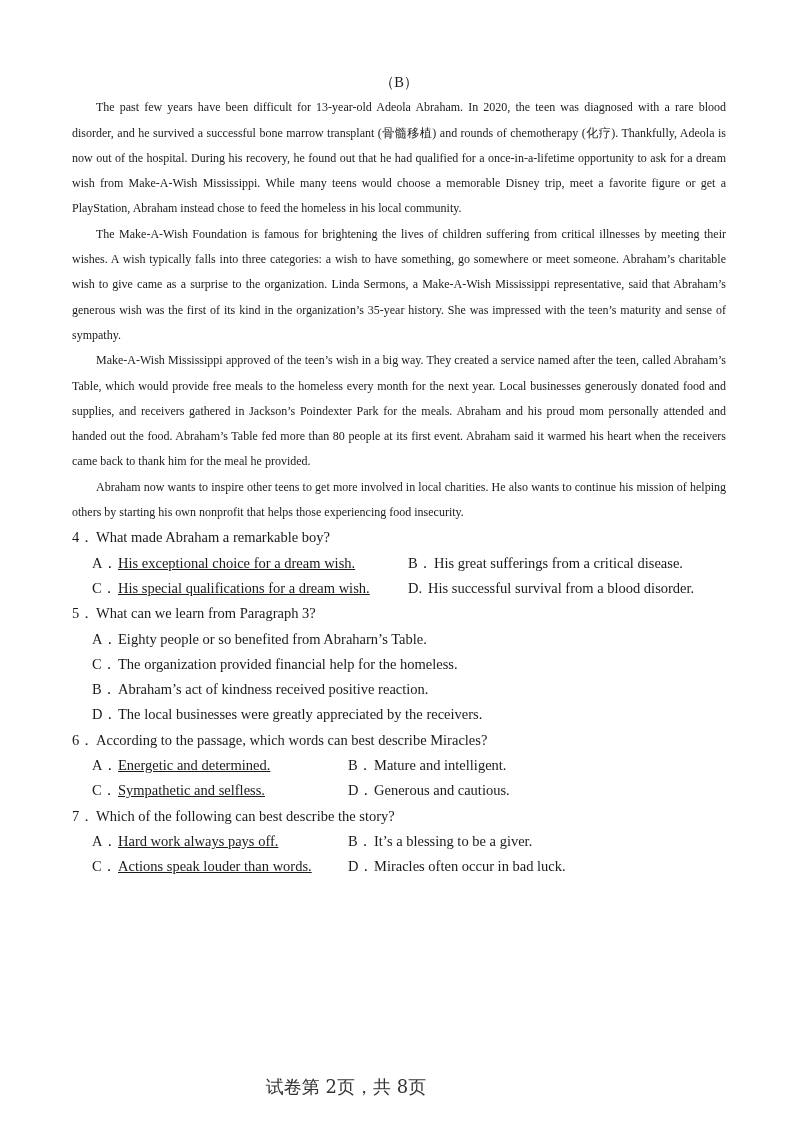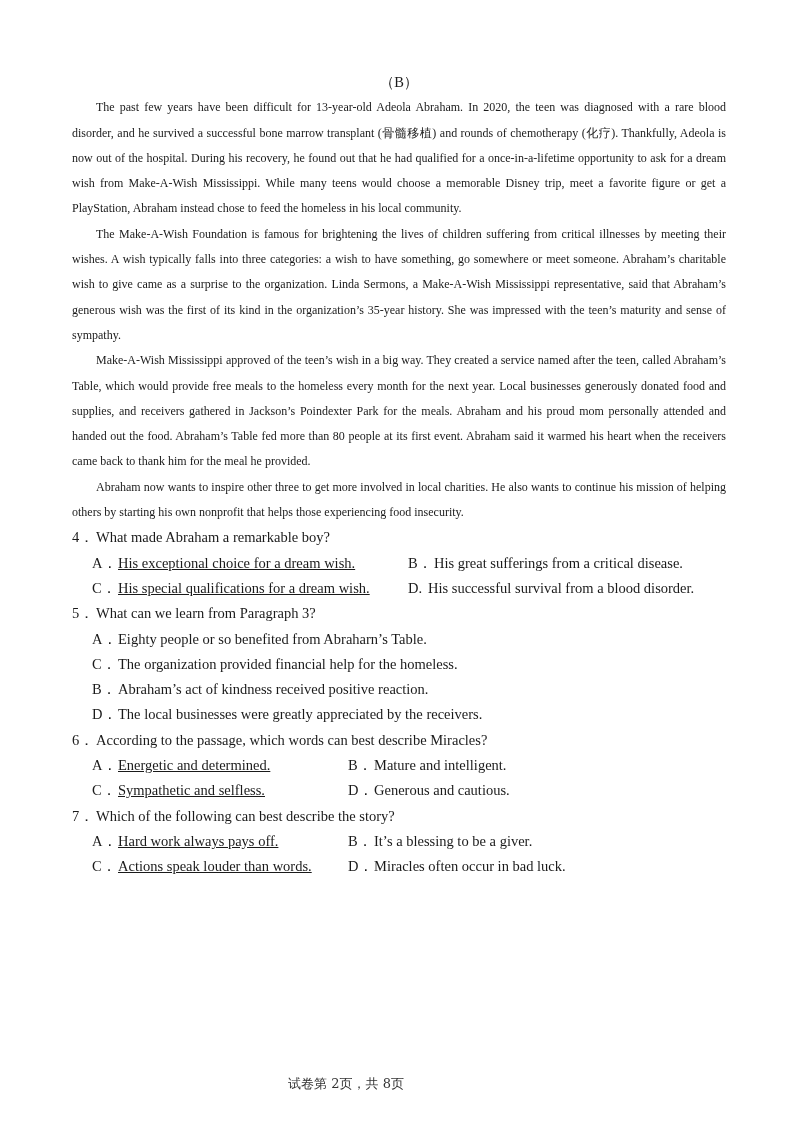--- a/index.html
+++ b/index.html
@@ -17,33 +17,33 @@
   .q { font-size:14.5px; line-height:25.3px; margin:0; }
   .q .num { display:inline-block; width:24px; }
   .opt-row { font-size:14.5px; line-height:25.3px; padding-left:20px; white-space:nowrap; }
   .opt { display:inline-block; }
   .opt-row.two .opt:first-child { width:316px;text-decoration:underline; }
   .opt-row.two.wide .opt:first-child { width:256px; }
   .opt-row.two.wide2 .opt:first-child { width:256px; }
   .letter { display:inline-block; width:26px; }
   .footer {
     position:absolute; top:1075px; left:0; width:692px; text-align:center;
-    font-size:13px; font-family:"DejaVu Serif", "Liberation Serif", serif; color:#333;
+    font-size:18px; font-family:"DejaVu Serif", "Liberation Serif", serif; color:#333;
   }
 </style>
 </head>
 <body>
 
 <div class="page">
   <div class="section-label">（B）</div>
 
   <p class="para">The past few years have been difficult for 13-year-old Adeola Abraham. In 2020, the teen was diagnosed with a rare blood disorder, and he survived a successful bone marrow transplant (骨髓移植) and rounds of chemotherapy (化疗). Thankfully, Adeola is now out of the hospital. During his recovery, he found out that he had qualified for a once-in-a-lifetime opportunity to ask for a dream wish from Make-A-Wish Mississippi. While many teens would choose a memorable Disney trip, meet a favorite figure or get a PlayStation, Abraham instead chose to feed the homeless in his local community.</p>
   <p class="para">The Make-A-Wish Foundation is famous for brightening the lives of children suffering from critical illnesses by meeting their wishes. A wish typically falls into three categories: a wish to have something, go somewhere or meet someone. Abraham’s charitable wish to give came as a surprise to the organization. Linda Sermons, a Make-A-Wish Mississippi representative, said that Abraham’s generous wish was the first of its kind in the organization’s 35-year history. She was impressed with the teen’s maturity and sense of sympathy.</p>
   <p class="para">Make-A-Wish Mississippi approved of the teen’s wish in a big way. They created a service named after the teen, called Abraham’s Table, which would provide free meals to the homeless every month for the next year. Local businesses generously donated food and supplies, and receivers gathered in Jackson’s Poindexter Park for the meals. Abraham and his proud mom personally attended and handed out the food. Abraham’s Table fed more than 80 people at its first event. Abraham said it warmed his heart when the receivers came back to thank him for the meal he provided.</p>
-  <p class="para">Abraham now wants to inspire other three to get more involved in local charities. He also wants to continue his mission of helping others by starting his own nonprofit that helps those experiencing food insecurity.</p>
+  <p class="para">Abraham now wants to inspire other teens to get more involved in local charities. He also wants to continue his mission of helping others by starting his own nonprofit that helps those experiencing food insecurity.</p>
 
   <div>
     <p class="q"><span class="num">4．</span><span>What made Abraham a remarkable boy?</span></p>
     <div class="opt-row two">
       <span class="opt"><span class="letter">A．</span><span>His exceptional choice for a dream wish.</span></span><span class="opt"><span class="letter">B．</span><span>His great sufferings from a critical disease.</span></span>
     </div>
     <div class="opt-row two">
       <span class="opt"><span class="letter">C．</span><span>His special qualifications for a dream wish.</span></span><span class="opt"><span class="letter" style="width:20px">D.</span><span>His successful survival from a blood disorder.</span></span>
     </div>
   </div>

